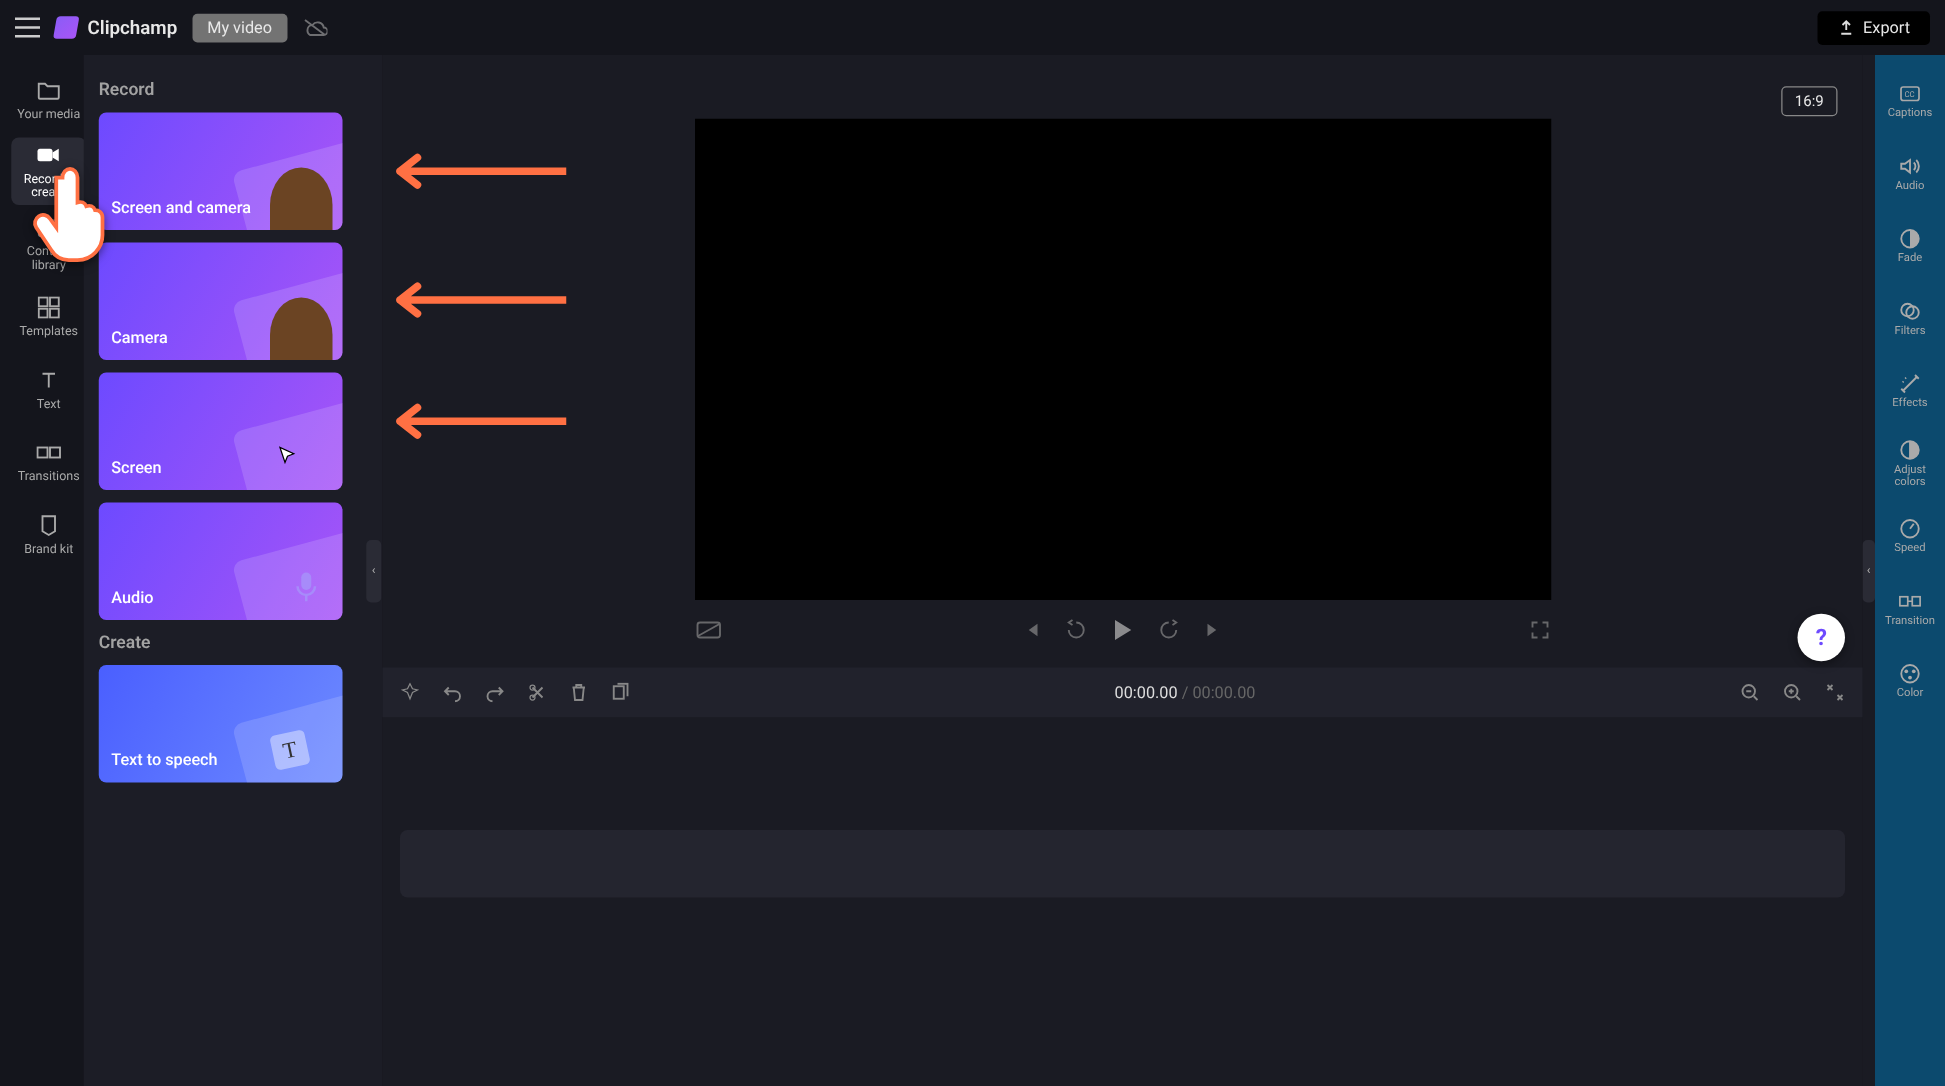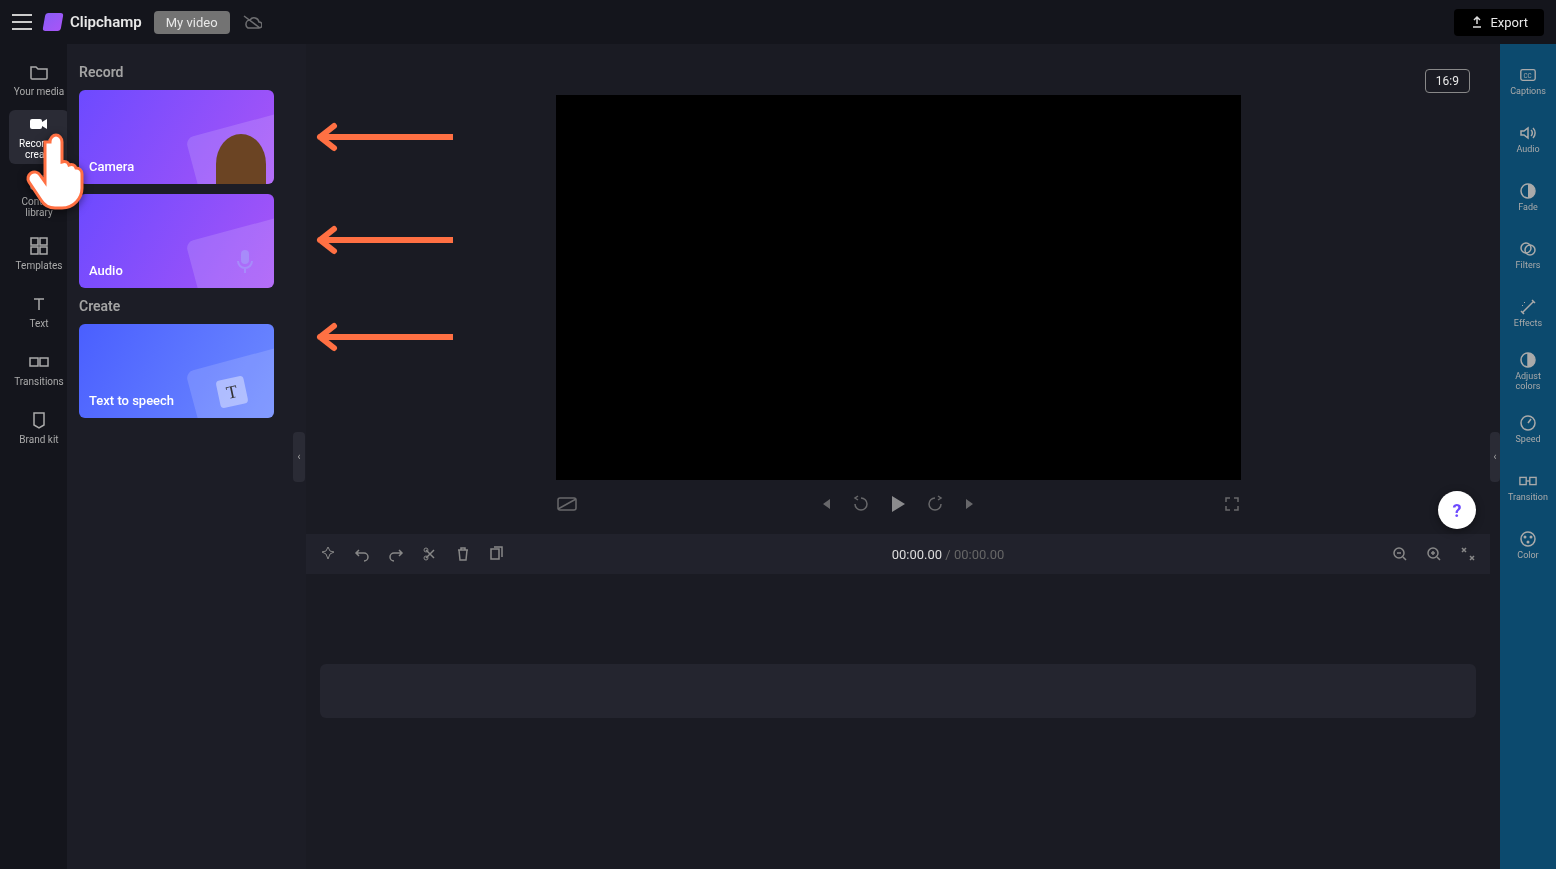--- a/index.html
+++ b/index.html
@@ -175,21 +175,35 @@
       </div>
       <span>Brand kit</span>
     </div>
   </div>
 
   <div class="panel">
     <h3>Record</h3>
     <div class="card">
       <div class="decor"></div>
       <div class="avatar"></div>
+      <div class="card-label">Screen and camera</div>
+    </div>
+    <div class="card">
+      <div class="decor"></div>
+      <div class="avatar"></div>
       <div class="card-label">Camera</div>
+    </div>
+    <div class="card">
+      <div class="decor"></div>
+      <div class="cursor-decor">
+        <svg width="18" height="18" viewBox="0 0 18 18">
+            <path d="M3 2l4 12 2-5 5-2L3 2z" fill="#fff" stroke="#000" stroke-width="1"></path>
+          </svg>
+      </div>
+      <div class="card-label">Screen</div>
     </div>
     <div class="card">
       <div class="decor"></div>
       <div class="mic-decor">
         <svg width="22" height="28" viewBox="0 0 22 28">
             <rect x="7" y="2" width="8" height="14" rx="4" fill="#a78bfa"></rect>
             <path d="M4 13a7 7 0 0014 0M11 20v5" stroke="#a78bfa" stroke-width="2" fill="none"></path>
           </svg>
       </div>
       <div class="card-label">Audio</div>

